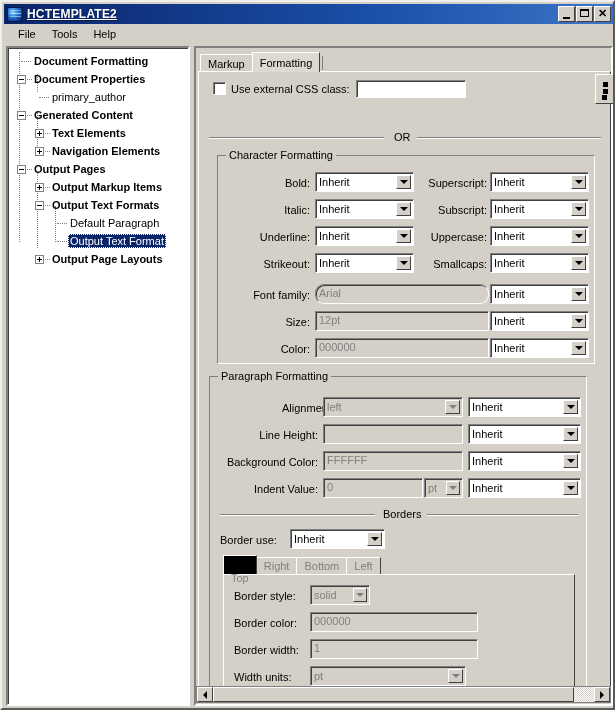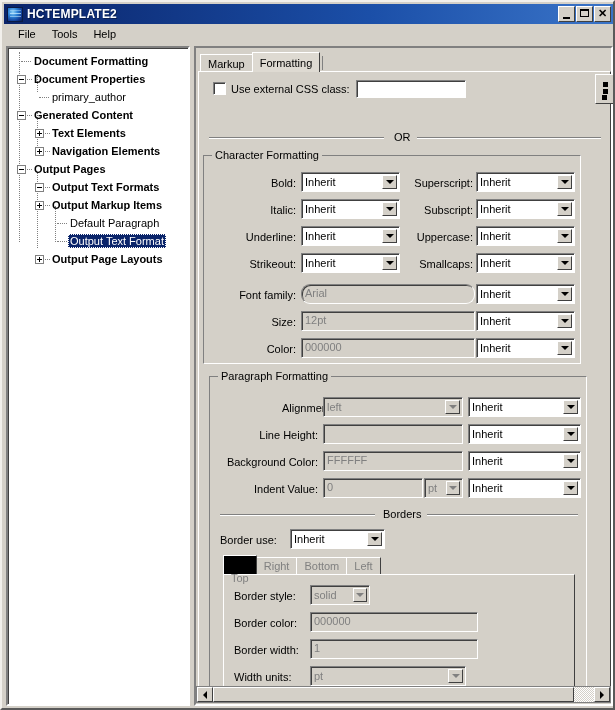--- a/index.html
+++ b/index.html
@@ -49,20 +49,21 @@
   }
   #title-text {
     color: #ffffff;
     font-weight: bold;
     font-size: 12px;
     letter-spacing: .2px;
     flex: 1 1 auto;
     white-space: nowrap;
     overflow: hidden;
     text-shadow: 1px 1px 0 rgba(0,0,0,.35);
+    text-decoration: underline;
   }
   .cap-btn {
     width: 17px; height: 16px;
     margin-left: 1px;
     background: #d4d0c8;
     border: 1px solid #ffffff;
     border-right-color: #404040;
     border-bottom-color: #404040;
     position: relative;
     flex: 0 0 auto;
@@ -501,29 +502,29 @@
         <div class="tlabel bold" style="left:40px;">Navigation Elements</div>
       </div>
 
       <div class="tree-row" style="height:18px;">
         <div class="tw" style="left:7px;"></div>
         <div class="tline-h" style="left:17px; width:5px;"></div>
         <div class="tlabel bold" style="left:22px;">Output Pages</div>
       </div>
 
       <div class="tree-row" style="height:18px;">
+        <div class="tw plus" style="left:25px;"></div>
+        <div class="tline-h" style="left:35px; width:5px;"></div>
+        <div class="tlabel bold" style="left:40px;">Output Markup Items</div>
+      </div>
+
+      <div class="tree-row" style="height:18px;">
         <div class="tw" style="left:25px;"></div>
         <div class="tline-h" style="left:35px; width:5px;"></div>
         <div class="tlabel bold" style="left:40px;">Output Text Formats</div>
-      </div>
-
-      <div class="tree-row" style="height:18px;">
-        <div class="tw plus" style="left:25px;"></div>
-        <div class="tline-h" style="left:35px; width:5px;"></div>
-        <div class="tlabel bold" style="left:40px;">Output Markup Items</div>
       </div>
 
 
       <div class="tree-row" style="height:18px;">
         <div class="tline-h" style="left:47px; width:10px;"></div>
         <div class="tlabel" style="left:58px;">Default Paragraph</div>
       </div>
 
       <div class="tree-row" style="height:18px;">
         <div class="tline-h" style="left:47px; width:10px;"></div>
@@ -552,21 +553,21 @@
     <div id="tabpage">
 
       <div class="checkbox" style="left:14px; top:10px;"></div>
       <div class="lbl" style="left:32px; top:10px;">Use external CSS class:</div>
       <div class="sunken textbox" style="left:157px; top:8px; width:110px; height:18px;"></div>
 
       <div class="sep-line" style="left:10px; top:65px; width:175px;"></div>
       <div class="sep-line" style="left:218px; top:65px; width:184px;"></div>
       <div class="sep-caption" style="left:190px; top:59px;">OR</div>
 
-      <div class="groupbox" style="left:4px; top:83px; width:378px; height:209px;">
+      <div class="groupbox" style="left:18px; top:83px; width:378px; height:209px;">
         <div class="inner-edge"></div>
         <div class="group-title">Character Formatting</div>
 
         <div class="lbl right" style="left:14px; top:20px; width:78px;">Bold:</div>
         <div class="combo" style="left:97px; top:16px; width:99px; height:20px;">
           <span class="ctext">Inherit</span>
           <span class="carrow"></span>
         </div>
         <div class="lbl right" style="left:196px; top:20px; width:73px;">Superscript:</div>
         <div class="combo" style="left:272px; top:16px; width:99px; height:20px;">

